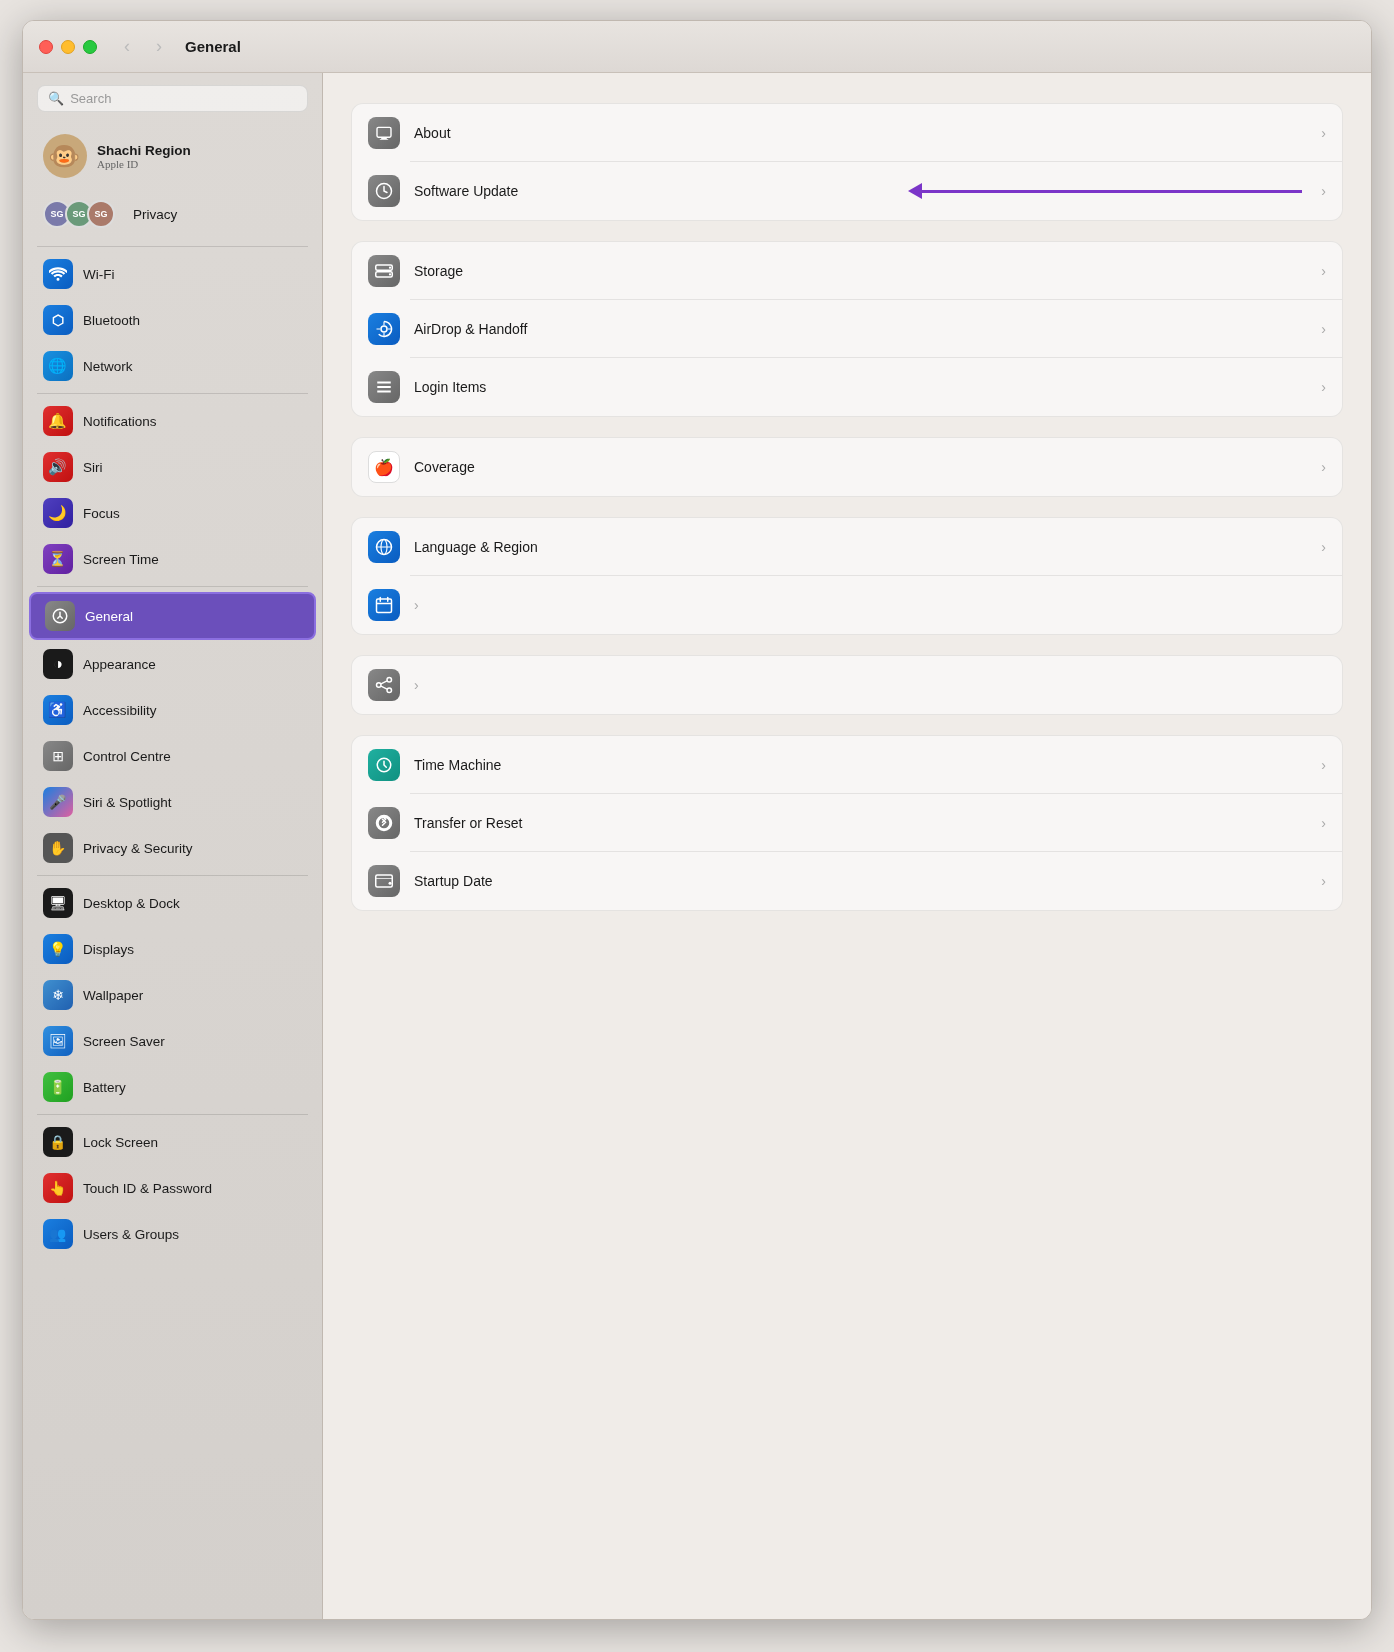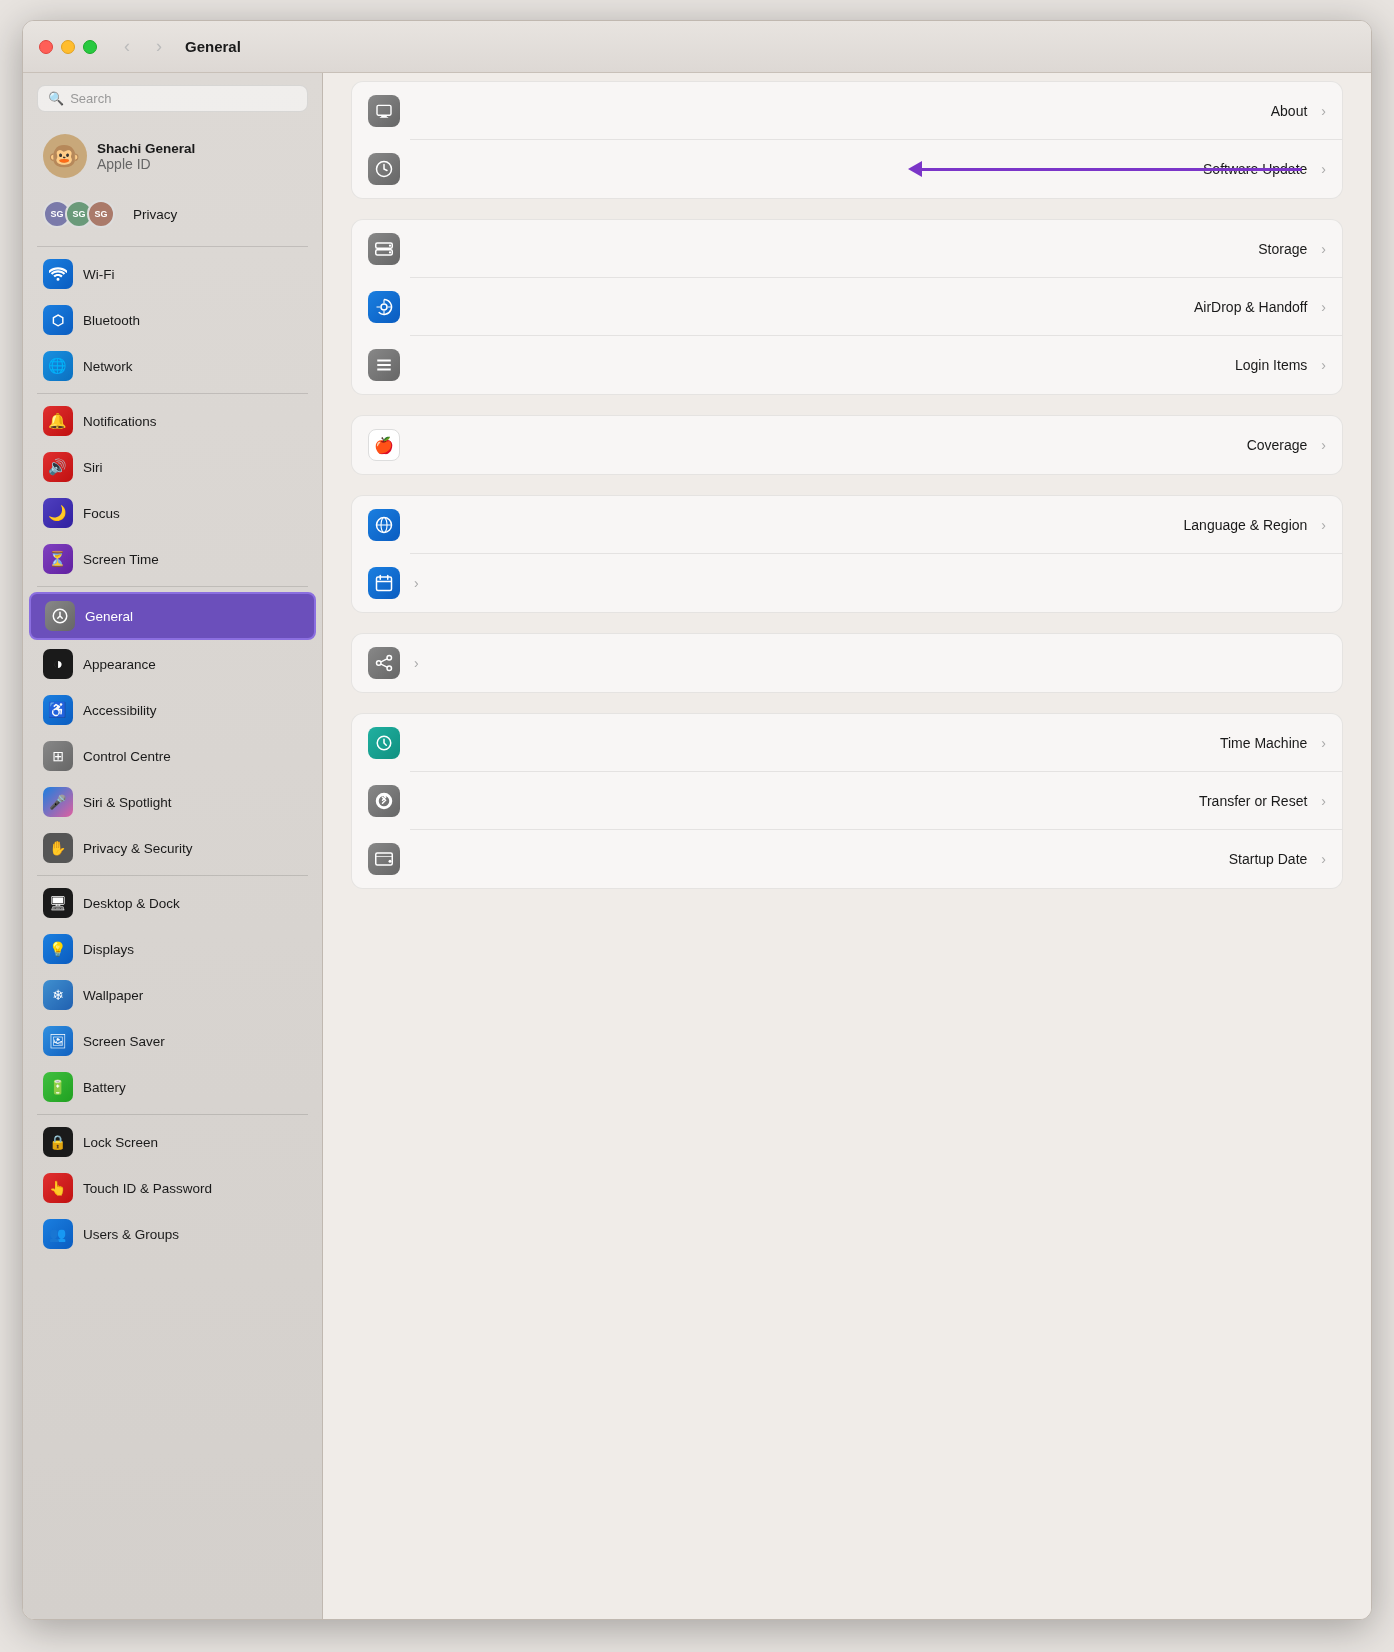--- a/index.html
+++ b/index.html
@@ -132,21 +132,21 @@
       border-radius: 50%;
       background: #c8a87a;
       display: flex;
       align-items: center;
       justify-content: center;
       font-size: 26px;
       flex-shrink: 0;
     }
     .user-info { display: flex; flex-direction: column; }
     .user-name { font-size: 13.5px; font-weight: 600; color: #1a1a1a; }
-    .user-subtitle { font-size: 14px; color: #666; }
+    .user-subtitle { font-size: 11px; color: #666; font-family: Liberation Serif, serif; }
     
     .family-row {
       display: flex;
       align-items: center;
       padding: 8px 14px;
       gap: 10px;
       cursor: pointer;
       border-radius: 8px;
       margin: 0 6px 6px;
     }
@@ -224,22 +224,21 @@
     .icon-displays { background: linear-gradient(135deg, #1a7fe0, #0a5cc0); color: white; }
     .icon-battery { background: linear-gradient(135deg, #40c040, #20a020); color: white; }
     .icon-touchid { background: linear-gradient(135deg, #e03030, #c01010); color: white; }
     .icon-users { background: linear-gradient(135deg, #1a7fe0, #0a5cc0); color: white; }
 
     
     .content {
       flex: 1;
       background: #f0ece8;
       overflow-y: auto;
-      padding: 8px 28px;
-      text-align: right;
+      padding: 30px 28px;
     }
     .content::-webkit-scrollbar { width: 8px; }
     .content::-webkit-scrollbar-thumb { background: rgba(0,0,0,0.2); border-radius: 4px; }
 
     
     .settings-group {
       background: rgba(255,255,255,0.55);
       border-radius: 12px;
       margin-bottom: 20px;
       overflow: hidden;
@@ -337,21 +336,21 @@
           <span class="search-icon-svg">🔍</span>
           <input class="search-input" type="text" placeholder="Search" style="">
         </div>
       </div>
 
       <div class="user-profile">
         <div class="avatar-monkey">
           <span>🐵</span>
         </div>
         <div class="user-info">
-          <span class="user-name">Shachi General</span>
+          <span class="user-name">Shachi Region</span>
           <span class="user-subtitle">Apple ID</span>
         </div>
       </div>
 
       <div class="family-row">
         <div class="family-avatars">
           <div class="family-avatar">SG</div>
           <div class="family-avatar">SG</div>
           <div class="family-avatar">SG</div>
         </div>

